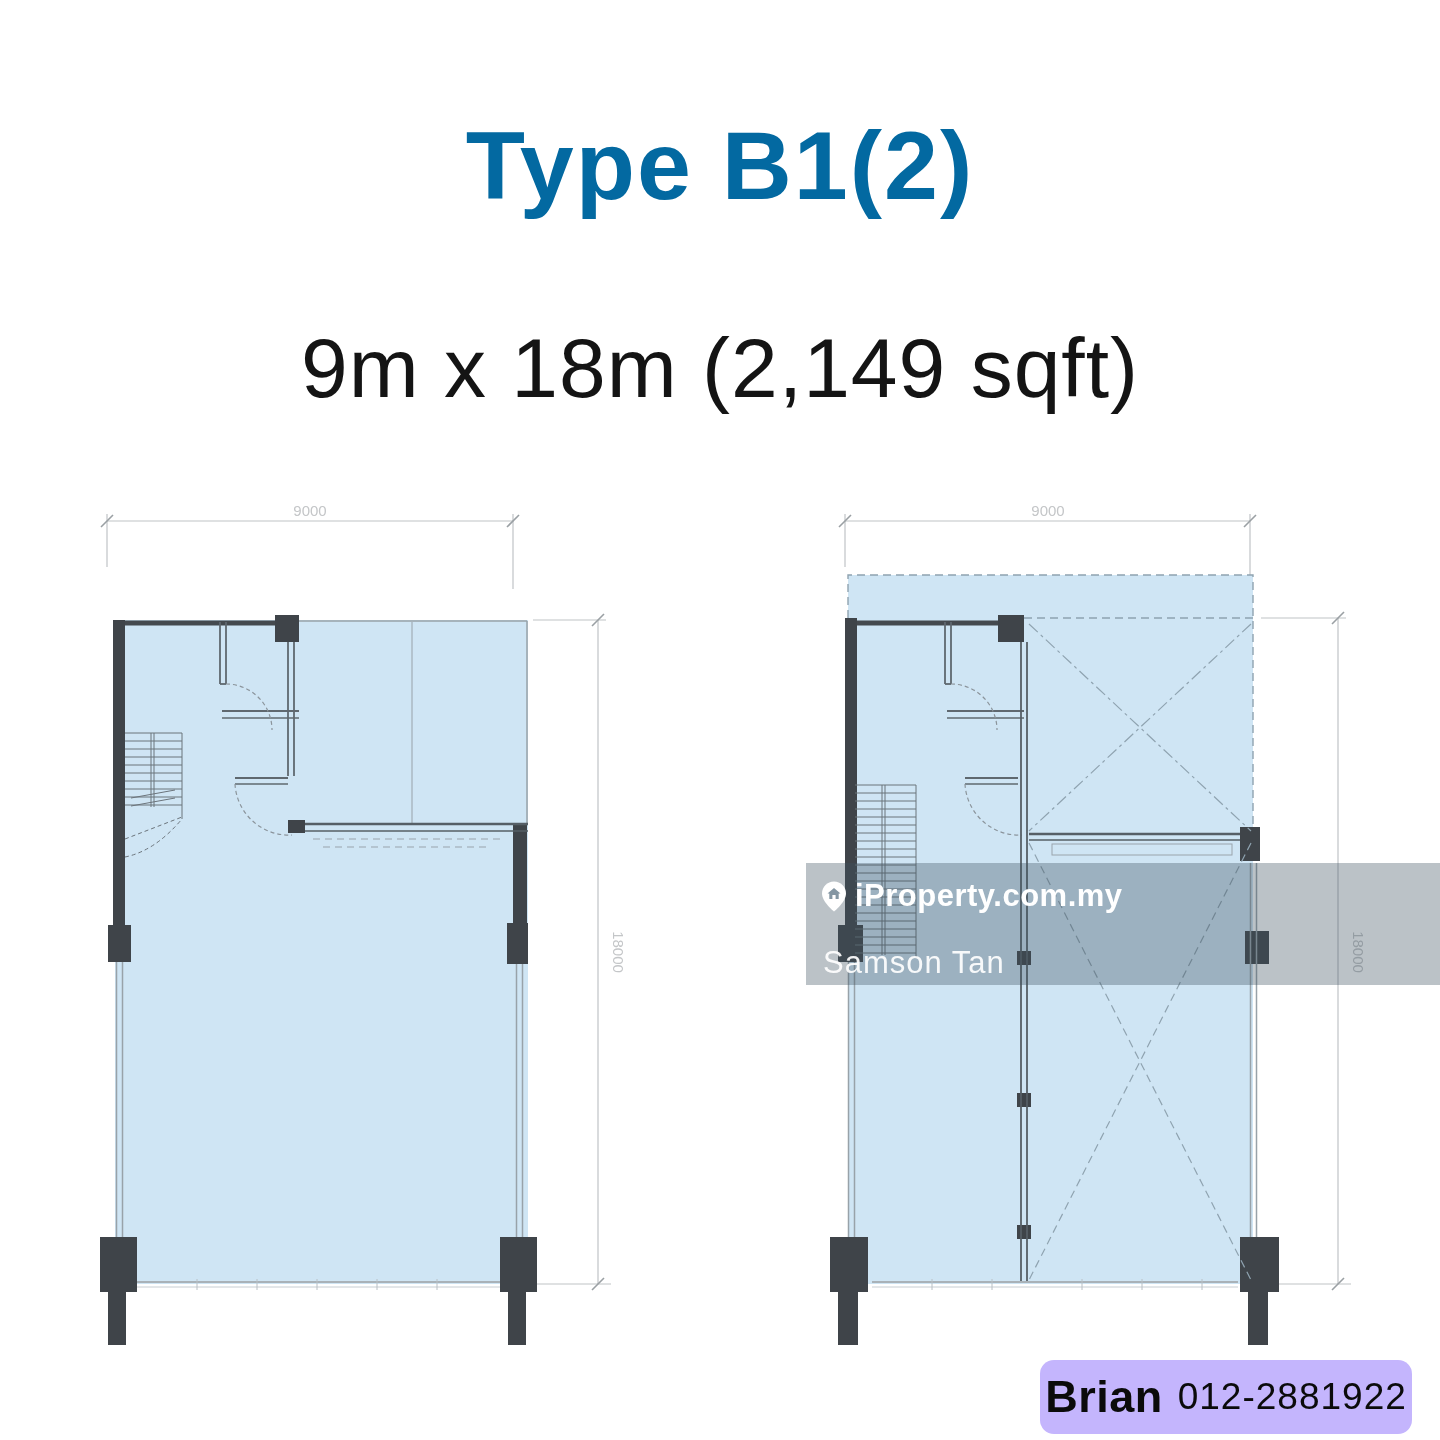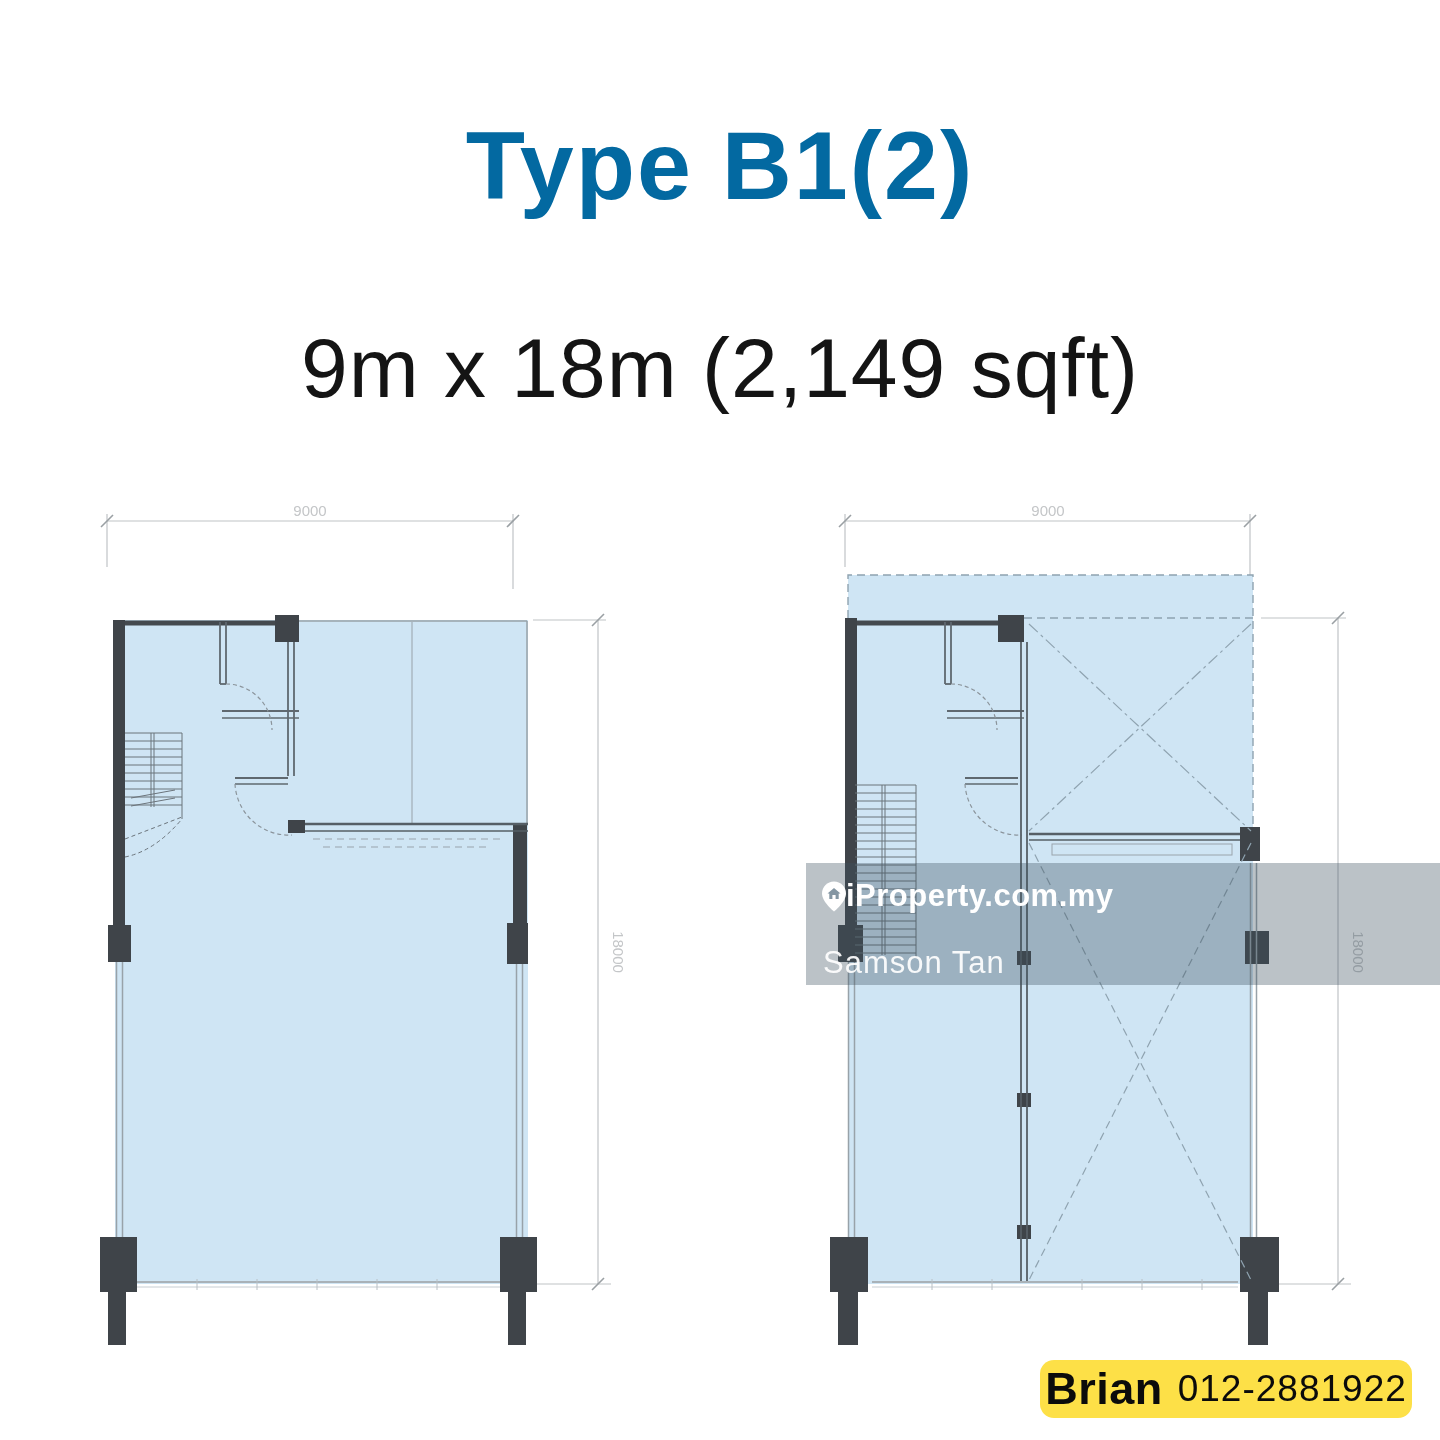--- a/index.html
+++ b/index.html
@@ -24,34 +24,34 @@
     color:#141414;
   }
   .plan-svg{position:absolute;}
   .dim-label{font-size:15px;fill:#c4c6c8;}
   .watermark{
     position:absolute;left:806px;top:863px;width:634px;height:122px;
     background:rgba(60,79,94,0.35);
   }
   .brand-row{
     position:absolute;left:16px;top:16px;height:34px;
-    display:flex;align-items:center;
+    display:flex;align-items:center;gap:9px;
   }
   .brand-text{
     color:#ffffff;font-size:31px;font-weight:bold;letter-spacing:0.5px;
     white-space:nowrap;
   }
   .agent-text{
     position:absolute;left:17px;top:70px;
     color:rgba(255,255,255,0.92);font-size:31px;font-weight:400;
     letter-spacing:1px;white-space:nowrap;margin-top:12px;
   }
   .contact{
-    position:absolute;left:1040px;top:1360px;width:372px;height:58px;
-    background:#fde047;border-radius:14px;
+    position:absolute;left:1040px;top:1360px;width:372px;height:74px;
+    background:#c4b5fd;border-radius:14px;
     display:flex;align-items:center;justify-content:center;gap:15px;
   }
   .contact-name{font-size:45px;font-weight:bold;color:#0b0b0b;letter-spacing:0.5px;}
   .contact-phone{font-size:37px;font-weight:normal;color:#0b0b0b;letter-spacing:1px;}
 </style>
 </head>
 <body>
 
 <div class="page">
 

